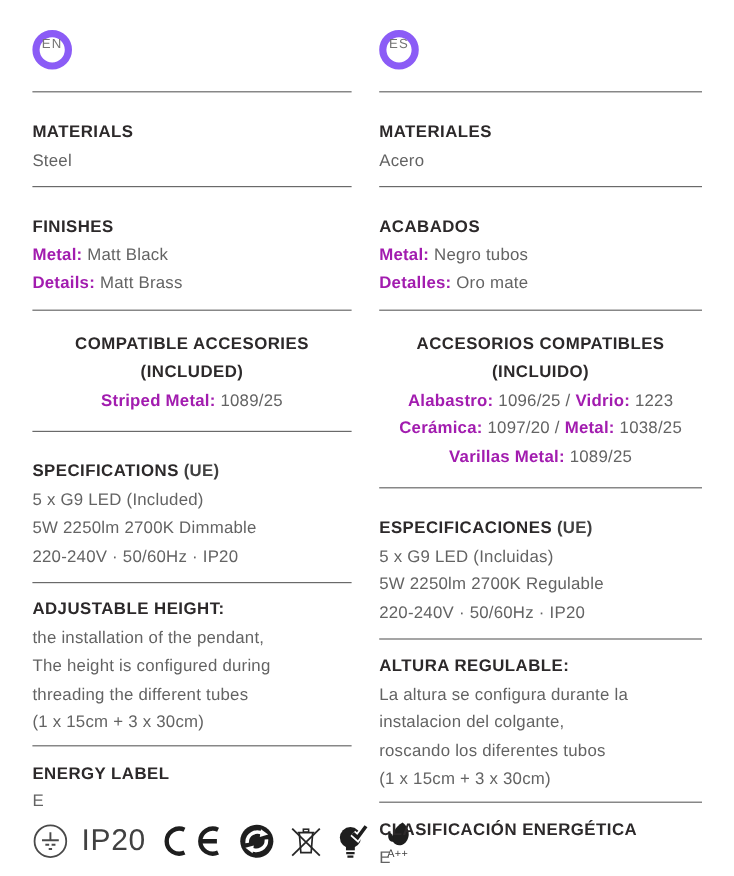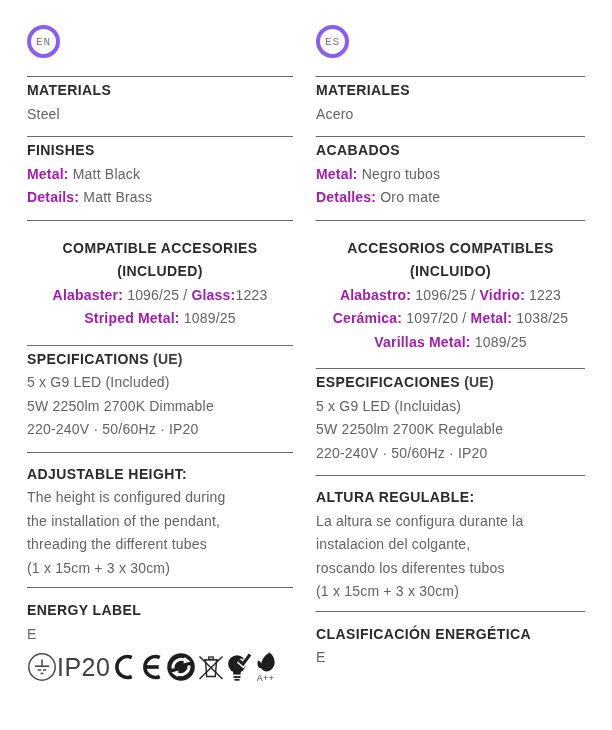--- a/index.html
+++ b/index.html
@@ -6,33 +6,33 @@
   body{
     width:612px;height:730px;
     font-family:"Liberation Sans",sans-serif;
     font-size:14px;color:#636363;overflow:hidden;
   }
   .sheet{display:flex;gap:23px;padding:0 27px;box-sizing:border-box;width:612px;}
   .col{display:flex;flex-direction:column;}
   .col-en{width:266px;}
   .col-es{width:269px;}
   .badge{
-    margin-top:25px;margin-bottom:18px;width:33px;height:33px;border:4px solid #8b5cf6;
-    border-radius:50%;display:flex;align-items:center;justify-content:center;
-    font-size:11px;letter-spacing:1px;color:#757575;box-sizing:border-box;font-family:Liberation Mono, monospace;
+    margin-top:25px;margin-bottom:18px;width:33px;height:33px;border:6px solid #8b5cf6;
+    border-radius:50%;display:flex;justify-content:center;
+    font-size:11px;letter-spacing:1px;color:#757575;box-sizing:border-box;
   }
-  .sec{border-top:1px solid #6a6a6a;padding:2px 0 10px;}
+  .sec{border-top:1px solid #6a6a6a;padding:21px 0 10px;}
   .sec.acc{padding:16px 0 14px;text-align:center;}
   .sec.hgt{padding:10px 0 7px;}
   .sec.nrg{padding:11px 0 6px;}
   .ttl{font-weight:bold;color:#2c292a;letter-spacing:.4px;line-height:23.5px;white-space:nowrap;}
   .ttl .sfx{font-weight:bold;color:#404040;letter-spacing:.2px;}
   .ln{line-height:23.5px;letter-spacing:.2px;color:#636363;white-space:nowrap;}
   .b{font-weight:bold;color:#a21caf;}
-  .icons{display:flex;align-items:center;margin-top:3px;height:36px;}
+  .icons{display:flex;align-items:center;gap:11px;margin-top:3px;height:36px;}
   .ip20{font-size:25px;color:#414141;letter-spacing:.5px;line-height:1;}
   .leafwrap{display:flex;flex-direction:column;align-items:center;gap:0;}
   .leafwrap .alabel{font-size:9px;color:#3f3f3f;letter-spacing:.3px;line-height:9px;}
   svg{display:block;}
 </style>
 </head>
 <body>
 
 <div class="sheet">
 
@@ -48,35 +48,34 @@
 
     <div class="sec">
       <div class="ttl">FINISHES</div>
       <div class="ln"><span class="b">Metal:</span><span> Matt Black</span></div>
       <div class="ln"><span class="b">Details:</span><span> Matt Brass</span></div>
     </div>
 
     <div class="sec acc">
       <div class="ttl">COMPATIBLE ACCESORIES</div>
       <div class="ttl">(INCLUDED)</div>
-      <div class="ln"><span class="b">Alabaster:</span><span> 1096/25 / </span><span class="b">Glass:</span><span>1223</span></div>
       <div class="ln"><span class="b">Striped Metal:</span><span> 1089/25</span></div>
     </div>
 
     <div class="sec">
       <div class="ttl"><span>SPECIFICATIONS</span><span class="sfx"> (UE)</span></div>
       <div class="ln">5 x G9 LED (Included)</div>
       <div class="ln">5W 2250lm 2700K Dimmable</div>
       <div class="ln">220-240V · 50/60Hz · IP20</div>
     </div>
 
     <div class="sec hgt">
       <div class="ttl">ADJUSTABLE HEIGHT:</div>
+      <div class="ln">the installation of the pendant,</div>
       <div class="ln">The height is configured during</div>
-      <div class="ln">the installation of the pendant,</div>
       <div class="ln">threading the different tubes</div>
       <div class="ln">(1 x 15cm + 3 x 30cm)</div>
     </div>
 
     <div class="sec nrg">
       <div class="ttl">ENERGY LABEL</div>
       <div class="ln">E</div>
       <div class="icons">
 
         <span>

